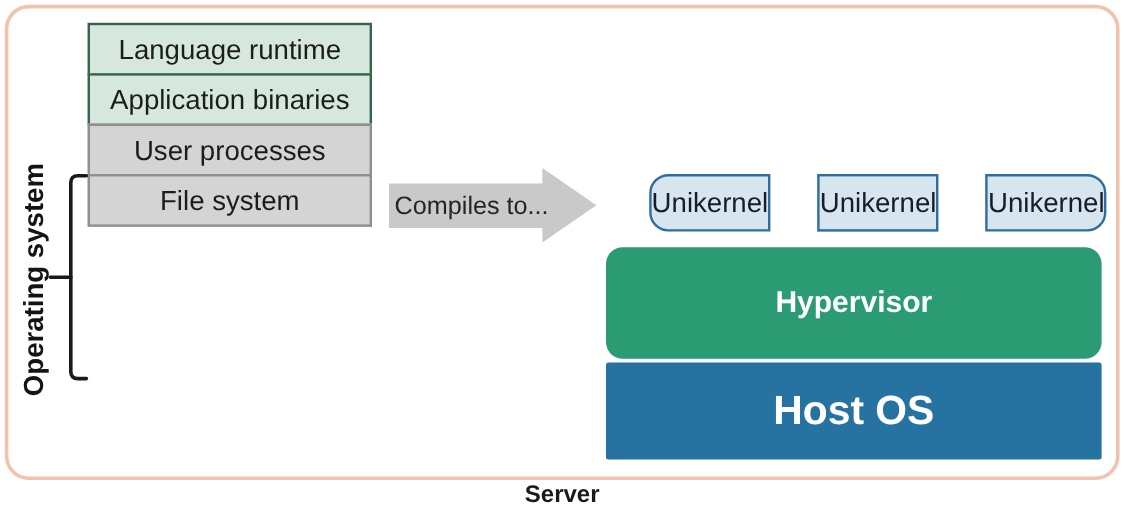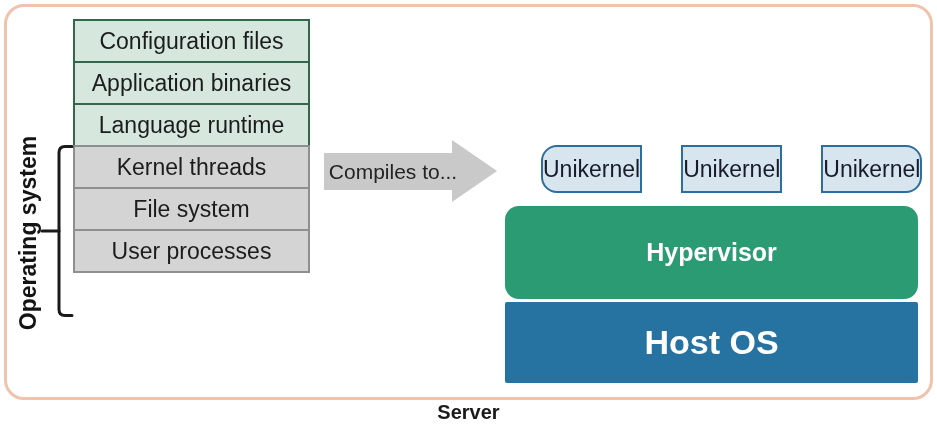--- a/index.html
+++ b/index.html
@@ -68,26 +68,24 @@
   }
 </style>
 </head>
 <body>
 
 <div id="canvas">
 
   <div class="frame"></div>
 
   <div class="stack">
-    <div class="layer app">Configuration files</div>
+    <div class="layer app">Language runtime</div>
     <div class="layer app">Application binaries</div>
-    <div class="layer app">Language runtime</div>
-    <div class="layer os">Kernel threads</div>
+    <div class="layer os">User processes</div>
     <div class="layer os">File system</div>
-    <div class="layer os">User processes</div>
   </div>
 
   <svg class="os-brace" width="38" height="174" viewBox="0 0 38 174">
     <path d="M 34 2.5 L 27 2.5 Q 21 2.5 21 8.5 L 21 165.5 Q 21 171.5 27 171.5 L 34 171.5" fill="none" stroke="#1a1a1a" stroke-width="3" stroke-linecap="round"></path>
     <path d="M 21 87 L 4 87" fill="none" stroke="#1a1a1a" stroke-width="3" stroke-linecap="round"></path>
   </svg>
   <div class="os-group-label">Operating system</div>
 
   <svg class="arrow-svg" width="176" height="68" viewBox="0 0 176 68">
     <polygon points="0,16 128,16 128,3 173,34 128,65 128,53 0,53" fill="#c9c9c9"></polygon>

